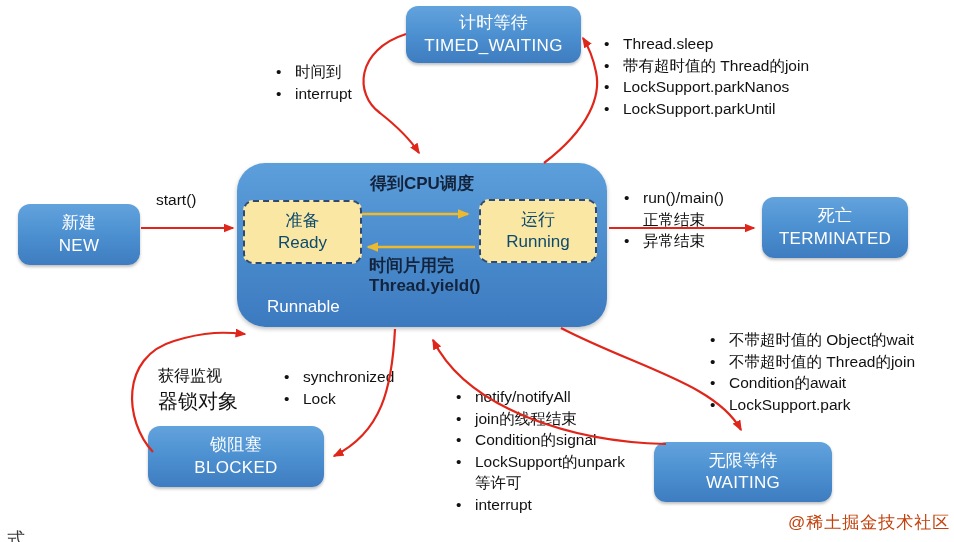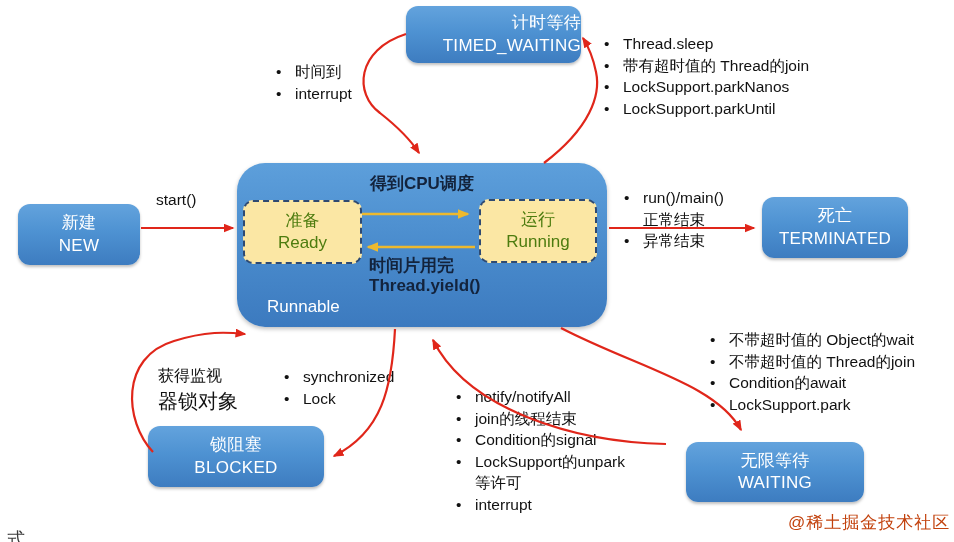--- a/index.html
+++ b/index.html
@@ -17,21 +17,21 @@
     font-size:17px;line-height:1.32;letter-spacing:.3px;
   }
   .runnable{
     position:absolute;z-index:1;border-radius:28px;
     background:linear-gradient(180deg,#5d9fdb 0%,#4a8ccd 50%,#3c7abf 100%);
     box-shadow:0 2px 4px rgba(0,0,0,.25);
   }
   .ybox{
     position:absolute;z-index:3;border-radius:10px;
     background:#fbe7a4;border:2px dashed #2e4a72;
-    color:#4d7c0f;text-align:center;display:flex;flex-direction:column;justify-content:center;
+    color:#0c4a6e;text-align:center;display:flex;flex-direction:column;justify-content:center;
     font-size:17px;line-height:1.3;
   }
   .runnable-label{position:absolute;z-index:3;color:#ffffff;font-size:17px;}
   
   .lbl{position:absolute;z-index:4;color:#111111;font-size:15.5px;white-space:nowrap;}
   .dark{color:#13233c;font-weight:700;font-size:17px;}
   
   .blist{position:absolute;z-index:4;color:#111111;font-size:15.5px;}
   .blist .b,.blist .c{display:flex;white-space:nowrap;}
   .blist .b::before{content:"\2022";width:19px;flex:0 0 19px;text-align:left;}
@@ -65,36 +65,36 @@
     <path d="M666,444 C574,442 468,410 433,340" stroke="#e0261a" stroke-width="2.2" fill="none" marker-end="url(#mr)"></path>
     <path d="M362,214 L468,214" stroke="#edb92e" stroke-width="2.4" fill="none" marker-end="url(#my)"></path>
     <path d="M475,247 L368,247" stroke="#edb92e" stroke-width="2.4" fill="none" marker-end="url(#my)"></path>
   </svg>
 
   <div class="sbox" style="left:18px;top:204px;width:122px;height:61px;">
     <div>新建</div>
     <div>NEW</div>
   </div>
 
-  <div class="sbox" style="left:406px;top:6px;width:175px;height:57px;text-align:right;">
+  <div class="sbox" style="left:406px;top:6px;width:175px;height:57px;">
     <div>计时等待</div>
     <div>TIMED_WAITING</div>
   </div>
 
   <div class="sbox" style="left:762px;top:197px;width:146px;height:61px;">
     <div>死亡</div>
     <div>TERMINATED</div>
   </div>
 
   <div class="sbox" style="left:148px;top:426px;width:176px;height:61px;">
     <div>锁阻塞</div>
     <div>BLOCKED</div>
   </div>
 
-  <div class="sbox" style="left:654px;top:442px;width:178px;height:60px;margin-left:32px;">
+  <div class="sbox" style="left:654px;top:442px;width:178px;height:60px;">
     <div>无限等待</div>
     <div>WAITING</div>
   </div>
 
   <div class="runnable" style="left:237px;top:163px;width:370px;height:164px;"></div>
   <div class="runnable-label" style="left:267px;top:297px;">Runnable</div>
 
   <div class="ybox" style="left:243px;top:200px;width:115px;height:60px;">
     <div>准备</div>
     <div>Ready</div>

